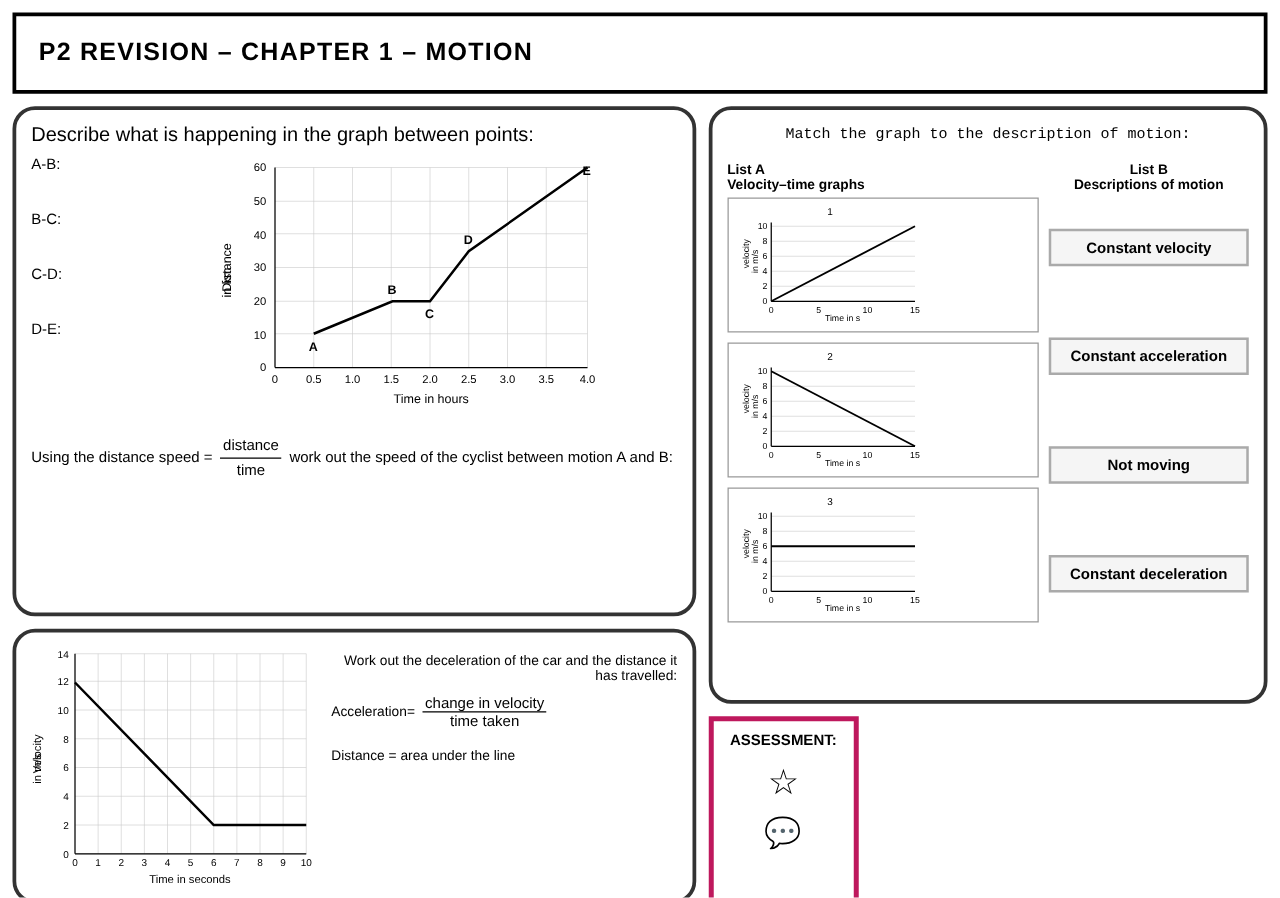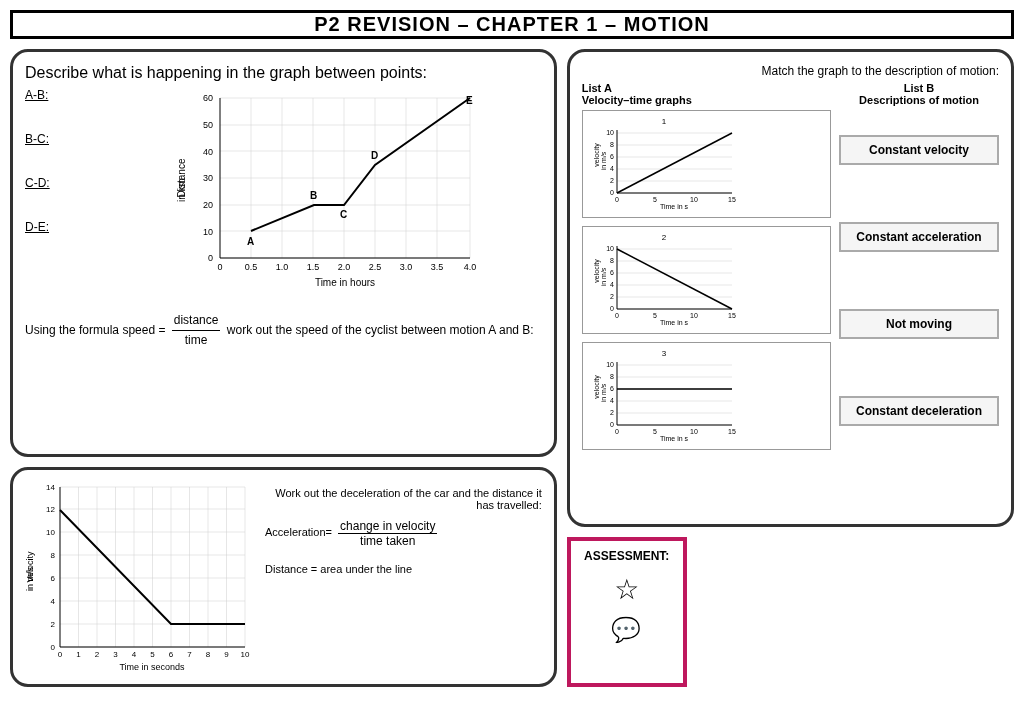--- a/index.html
+++ b/index.html
@@ -6,25 +6,25 @@
     body {
       background: #fff;
       font-family: Arial, sans-serif;
       font-size: 12px;
       width: 1024px;
       height: 718px;
       overflow: hidden;
       padding: 10px;
     }
     .page-title {
-      text-align: center;
+      text-align: left;
       font-size: 20px;
       font-weight: bold;
       border: 3px solid #000;
-      padding: 0;
+      padding: 18px;
       margin-bottom: 10px;
       letter-spacing: 1px;
     }
     .main-layout {
       display: flex;
       gap: 10px;
       height: calc(100% - 60px);
     }
     .left-col {
       display: flex;
@@ -47,21 +47,20 @@
     .panel-top {
       flex: 1;
     }
     .panel-bottom {
       flex: 0 0 auto;
       height: 220px;
     }
     .top-content {
       display: flex;
       gap: 10px;
-      text-decoration: underline;
     }
     .descriptions {
       width: 140px;
       flex-shrink: 0;
     }
     .desc-item {
       margin-bottom: 18px;
       font-size: 12px;
     }
     .graph-area {
@@ -88,23 +87,24 @@
     .formula-inline .denominator {
       padding: 0 2px;
     }
 
     
     .right-top-panel {
       flex: 1;
       overflow: hidden;
     }
     .match-header {
-      text-align: right;
-      font-size: 12px;
-      margin-bottom: 4px;
+      text-align: center;
+      font-size: 12px;
+      margin-bottom: 16px;
+      font-family: Liberation Mono, monospace;
     }
     .match-cols {
       display: flex;
       gap: 8px;
     }
     .list-a {
       display: flex;
       flex-direction: column;
       gap: 8px;
       flex: 1;
@@ -255,21 +255,21 @@
 
             <text x="72" y="157" font-size="10" font-weight="bold">A</text>
             <text x="135" y="111" font-size="10" font-weight="bold">B</text>
             <text x="165" y="130" font-size="10" font-weight="bold">C</text>
             <text x="196" y="71" font-size="10" font-weight="bold">D</text>
             <text x="291" y="16" font-size="10" font-weight="bold">E</text>
           </svg>
         </div>
       </div>
       <div class="formula-section">
-        <span>Using the formula speed =</span>
+        <span>Using the distance speed =</span>
         <span class="formula-inline">
           <span class="numerator">distance</span>
           <span class="denominator">time</span>
         </span>
         <span>work out the speed of the cyclist between motion A and B:</span>
       </div>
     </div>
 
     <div class="panel panel-bottom">
       <div style="display:flex; gap:10px; height:100%;">

